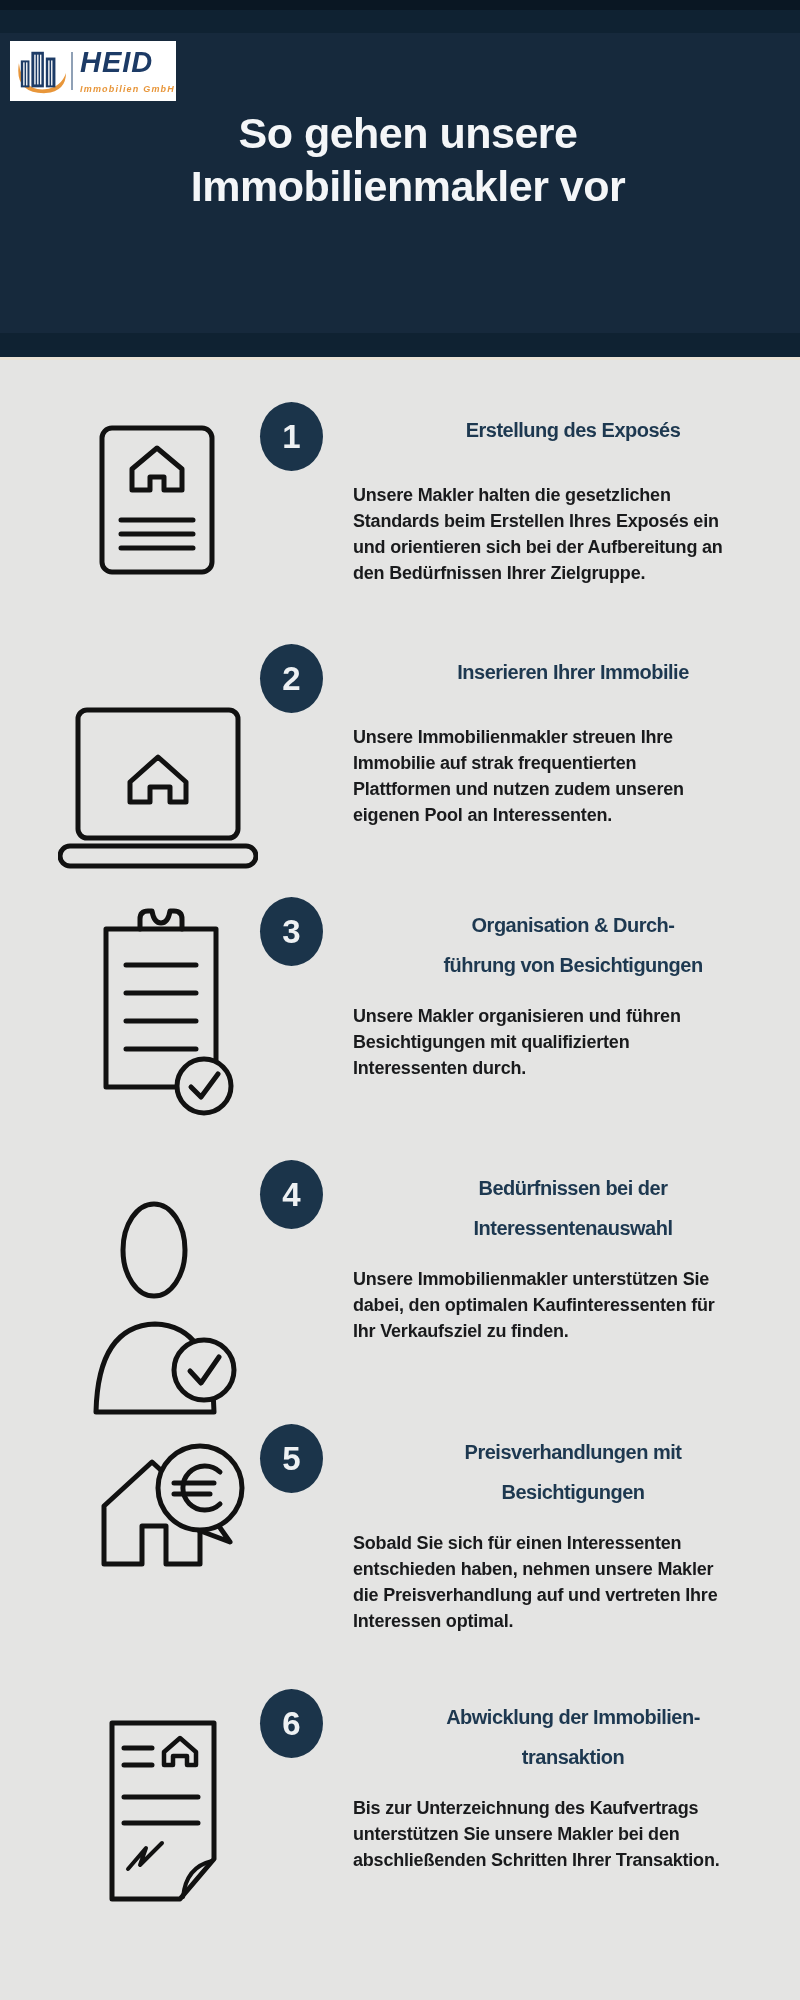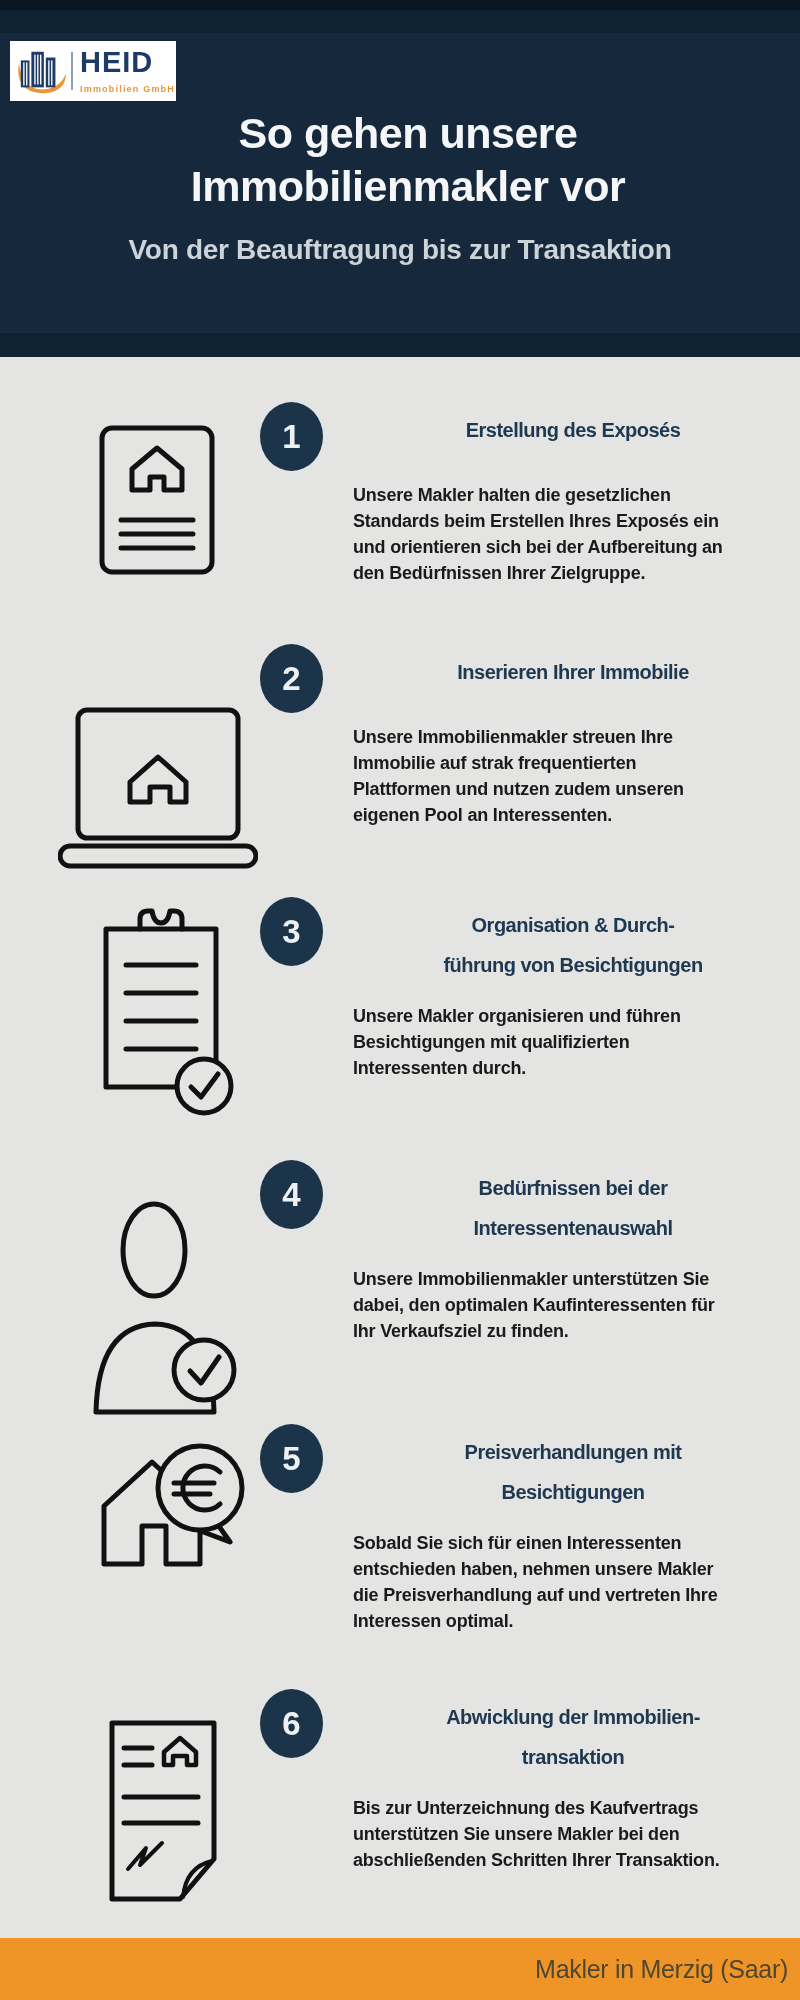--- a/index.html
+++ b/index.html
@@ -11,21 +11,21 @@
   
   .band{position:absolute;left:0;width:800px;}
   .band-top1{top:0;height:10px;background:#0a1723;}
   .band-top2{top:10px;height:23px;background:#0f2232;}
   .hero{position:absolute;left:0;top:33px;width:800px;height:300px;background:#16293c;}
   .band-bottom{top:333px;height:24px;background:#0f2232;}
   .warm-line{top:357px;height:3px;background:#e9e1d4;}
   
   .logo-box{
     position:absolute;left:10px;top:8px;width:166px;height:60px;background:#ffffff;
-    display:flex;align-items:center;
+    display:flex;align-items:center;font-style:italic;
   }
   .logo-mark{margin-left:6px;flex:0 0 auto;}
   .logo-divider{width:2px;height:38px;background:#8fa0b5;margin:0 7px 0 5px;}
   .logo-brand{font-size:29px;font-weight:700;color:#1d3b66;letter-spacing:1px;line-height:28px;}
   .logo-tagline{font-size:9px;font-weight:700;color:#e8963a;letter-spacing:1.2px;margin-top:8px;}
   
   .title{
     position:absolute;left:0;top:66px;width:800px;margin:8px;text-align:center;
     font-size:43px;line-height:53px;font-weight:700;color:#f4f6f8;
     letter-spacing:-0.5px;white-space:pre-line;
@@ -87,21 +87,20 @@
         <rect x="36.5" y="14" width="1.4" height="26" fill="#ffffff"></rect>
       </svg>
       <div class="logo-divider"></div>
       <div>
         <div class="logo-brand">HEID</div>
         <div class="logo-tagline">Immobilien GmbH</div>
       </div>
     </div>
     <h1 class="title">So gehen unsere
 Immobilienmakler vor</h1>
-    <p class="subtitle">Von der Beauftragung bis zur Transaktion</p>
   </header>
 
   <div class="band band-bottom"></div>
   <div class="band warm-line"></div>
 
   <section class="step one-line" style="top:402px;">
     <svg class="icon" style="left:98px;top:22px;" width="118" height="152" viewBox="0 0 118 152" fill="none" stroke="#111111" stroke-width="5" stroke-linejoin="round" stroke-linecap="round">
       <rect x="4" y="4" width="110" height="144" rx="10"></rect>
       <path d="M34 66 V45 L59 24 L84 45 V66 H66 V53 H52 V66 Z"></path>
       <path d="M23 96 H95 M23 110 H95 M23 124 H95"></path>
@@ -198,17 +197,14 @@
     <div class="badge">
       <span>6</span>
     </div>
     <h2 class="step-title">Abwicklung der Immobilien-
 transaktion</h2>
     <p class="step-body">Bis zur Unterzeichnung des Kaufvertrags
 unterstützen Sie unsere Makler bei den
 abschließenden Schritten Ihrer Transaktion.</p>
   </section>
 
-  <footer class="footer">
-    <span>Makler in Merzig (Saar)</span>
-  </footer>
 
 </div>
 
 </body></html>

